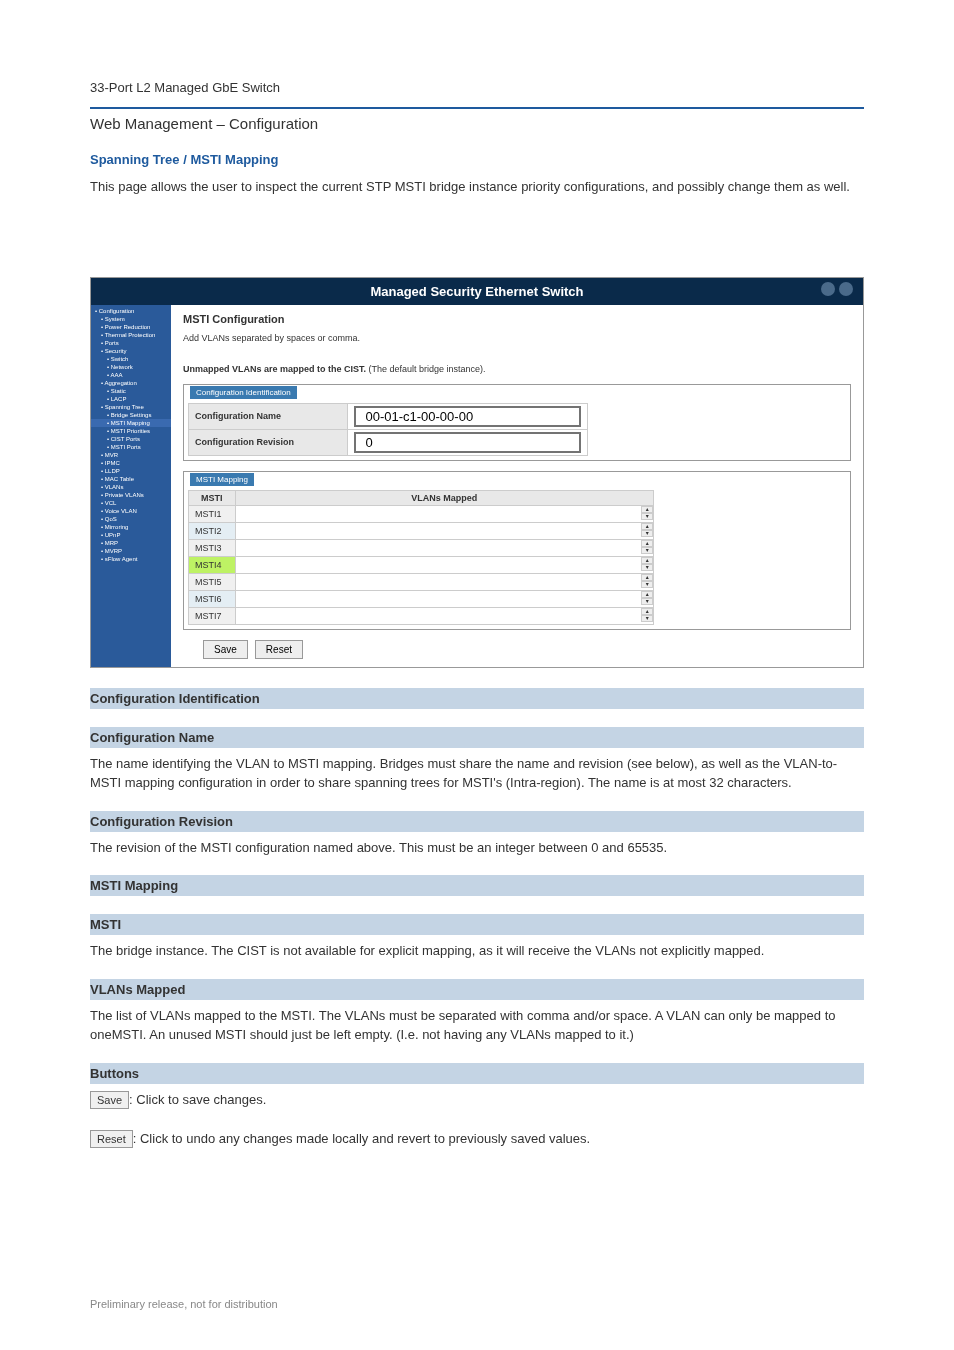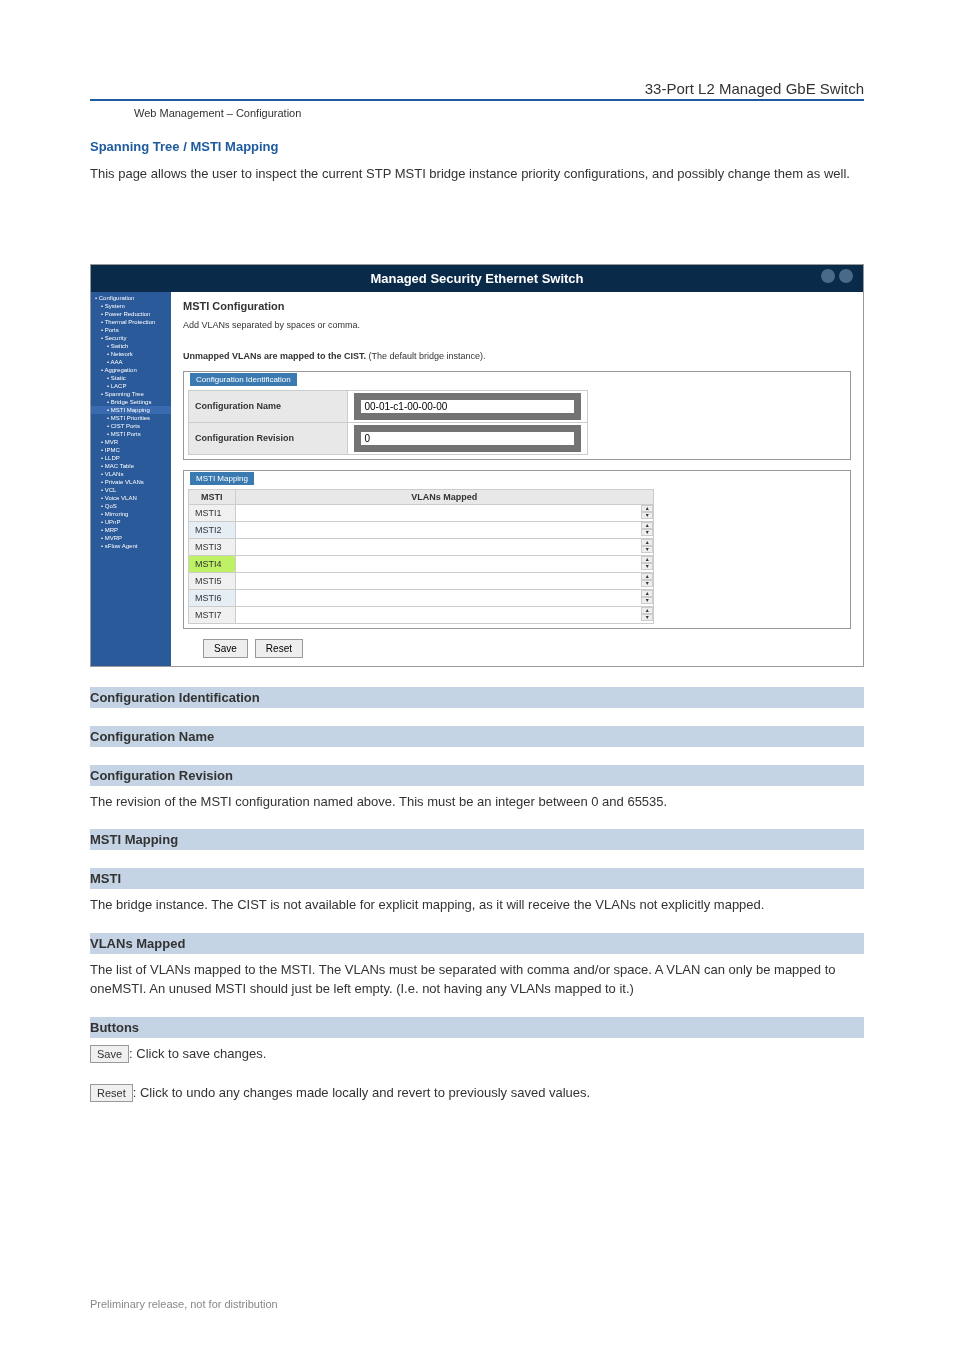--- a/index.html
+++ b/index.html
@@ -1,22 +1,22 @@
 <!DOCTYPE html>
 <html><head>
   <meta charset="utf-8">
   <style>
     * { margin: 0; padding: 0; box-sizing: border-box; }
     body { width: 954px; height: 1350px; font-family: Arial, sans-serif; font-size: 11px; color: #333; background: #fff; }
     
     .page { padding: 80px 90px 60px 90px; }
     
-    .page-header { text-align: right; font-size: 15px; margin-bottom: 2px; }
+    .page-header { font-size: 13px; margin-bottom: 12px; }
     .header-divider { height: 2px; background: #1e5a9e; margin-bottom: 6px; }
-    .page-subheader { text-align: left; font-size: 11px; margin-bottom: 4px; padding-left: 0; margin-left: 44px; }
+    .page-subheader { text-align: left; font-size: 15px; margin-bottom: 4px; padding-left: 0; }
     
     .section-title { font-size: 13px; font-weight: bold; color: #1e5a9e; margin: 20px 0 10px 0; }
     .section-text { font-size: 13px; line-height: 1.5; margin-bottom: 80px; }
     
     .screenshot { border: 1px solid #999; margin-bottom: 20px; background: #fff; }
     .app-header { background: #0a2a4a; color: #fff; text-align: center; padding: 6px; font-weight: bold; font-size: 13px; position: relative; }
     .app-header-icons { position: absolute; right: 10px; top: 4px; display: flex; gap: 4px; }
     .header-icon { width: 14px; height: 14px; background: #4a6a8a; border-radius: 50%; display: inline-block; }
     .app-body { display: flex; }
     .sidebar { width: 80px; background: #2a5a9a; color: #fff; font-size: 6px; padding: 2px 0; }
@@ -28,21 +28,21 @@
     .main-title { font-size: 11px; font-weight: bold; margin-bottom: 8px; }
     .main-subtitle { font-size: 9px; margin-bottom: 21px; }
     .main-note { font-size: 9px; margin-bottom: 10px; }
     .main-note strong { font-weight: bold; }
     
     .fieldset { border: 1px solid #999; margin-bottom: 10px; padding: 0; }
     .fieldset-legend { background: #3a7ab0; color: #fff; font-size: 8px; padding: 2px 6px; margin: -1px 0 0 6px; display: inline-block; }
     .config-table { width: 60%; border-collapse: collapse; margin: 4px; }
     .config-table td { border: 1px solid #ccc; padding: 2px 6px; font-size: 9px; }
     .config-table td:first-child { background: #e8e8e8; font-weight: bold; width: 40%; }
-    .config-table input { border: 7px solid #737373; font-size: 10px; padding: 1px 3px; width: 100%; }
+    .config-table input { border: 2px solid #737373; font-size: 13px; padding: 1px 9px; width: 100%; }
     
     .mapping-table { width: 70%; border-collapse: collapse; margin: 4px; }
     .mapping-table th { border: 1px solid #ccc; padding: 2px 6px; font-size: 9px; background: #e8e8e8; }
     .mapping-table td { border: 1px solid #ccc; padding: 0; font-size: 9px; }
     .mapping-table td:first-child { background: #f0f0f0; padding: 2px 6px; width: 10%; }
     .mapping-table textarea { border: none; width: 100%; height: 14px; resize: none; font-size: 9px; }
     .mapping-row { display: flex; }
     .mapping-cell-text { flex: 1; }
     .mapping-cell-updown { width: 12px; display: flex; flex-direction: column; }
     .updown-btn { height: 7px; background: #eee; border: 1px solid #ccc; font-size: 6px; text-align: center; line-height: 5px; cursor: pointer; }
@@ -233,20 +233,21 @@
           <button class="btn">Save</button>
           <button class="btn">Reset</button>
         </div>
       </div>
     </div>
   </div>
 
   <div class="doc-section-bar">Configuration Identification</div>
 
   <div class="doc-section-bar">Configuration Name</div>
+  <div class="doc-text">The name identifying the VLAN to MSTI mapping. Bridges must share the name and revision (see below), as well as the VLAN-to-MSTI mapping configuration in order to share spanning trees for MSTI's (Intra-region). The name is at most 32 characters.</div>
 
   <div class="doc-section-bar">Configuration Revision</div>
   <div class="doc-text">The revision of the MSTI configuration named above. This must be an integer between 0 and 65535.</div>
 
   <div class="doc-section-bar">MSTI Mapping</div>
 
   <div class="doc-section-bar">MSTI</div>
   <div class="doc-text">The bridge instance. The CIST is not available for explicit mapping, as it will receive the VLANs not explicitly mapped.</div>
 
   <div class="doc-section-bar">VLANs Mapped</div>

